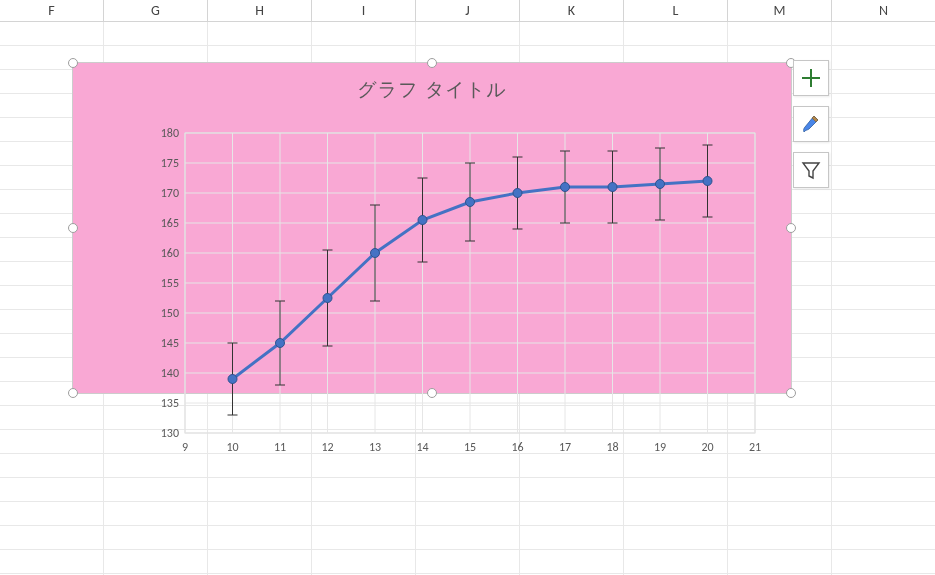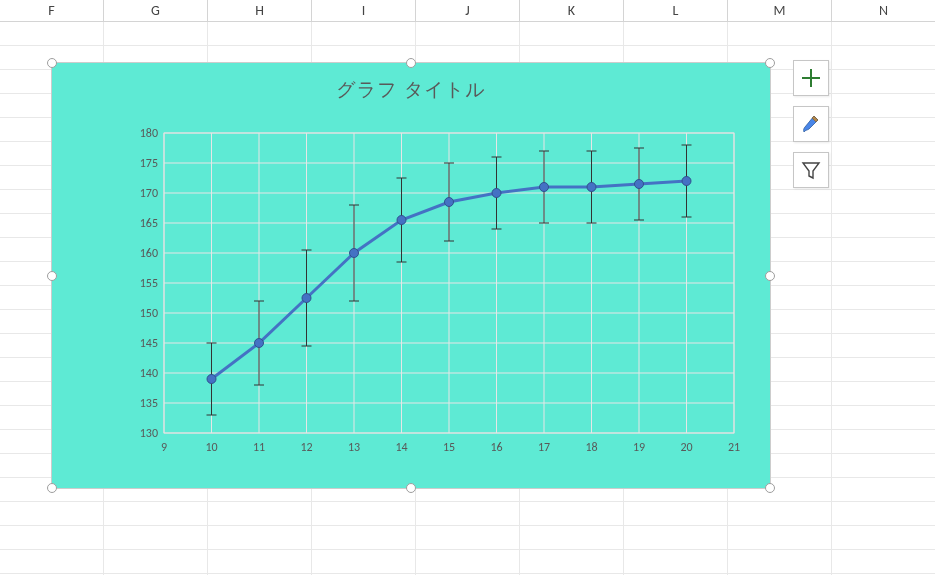--- a/index.html
+++ b/index.html
@@ -53,24 +53,24 @@
       pointer-events: none;
     }
     .grid-col {
       flex: 0 0 104px;
       border-right: 1px solid #e8e8e8;
     }
     
     .chart-container {
       position: absolute;
       top: 62px;
-      left: 51px;
+      left: 72px;
       width: 720px;
-      height: 427px;
-      background: #5eead4;
+      height: 332px;
+      background: #f9a8d4;
       border: 1px solid #ccc;
     }
     .sel-handle {
       position: absolute;
       width: 10px;
       height: 10px;
       border-radius: 50%;
       background: #fff;
       border: 1.2px solid #9e9e9e;
     }

